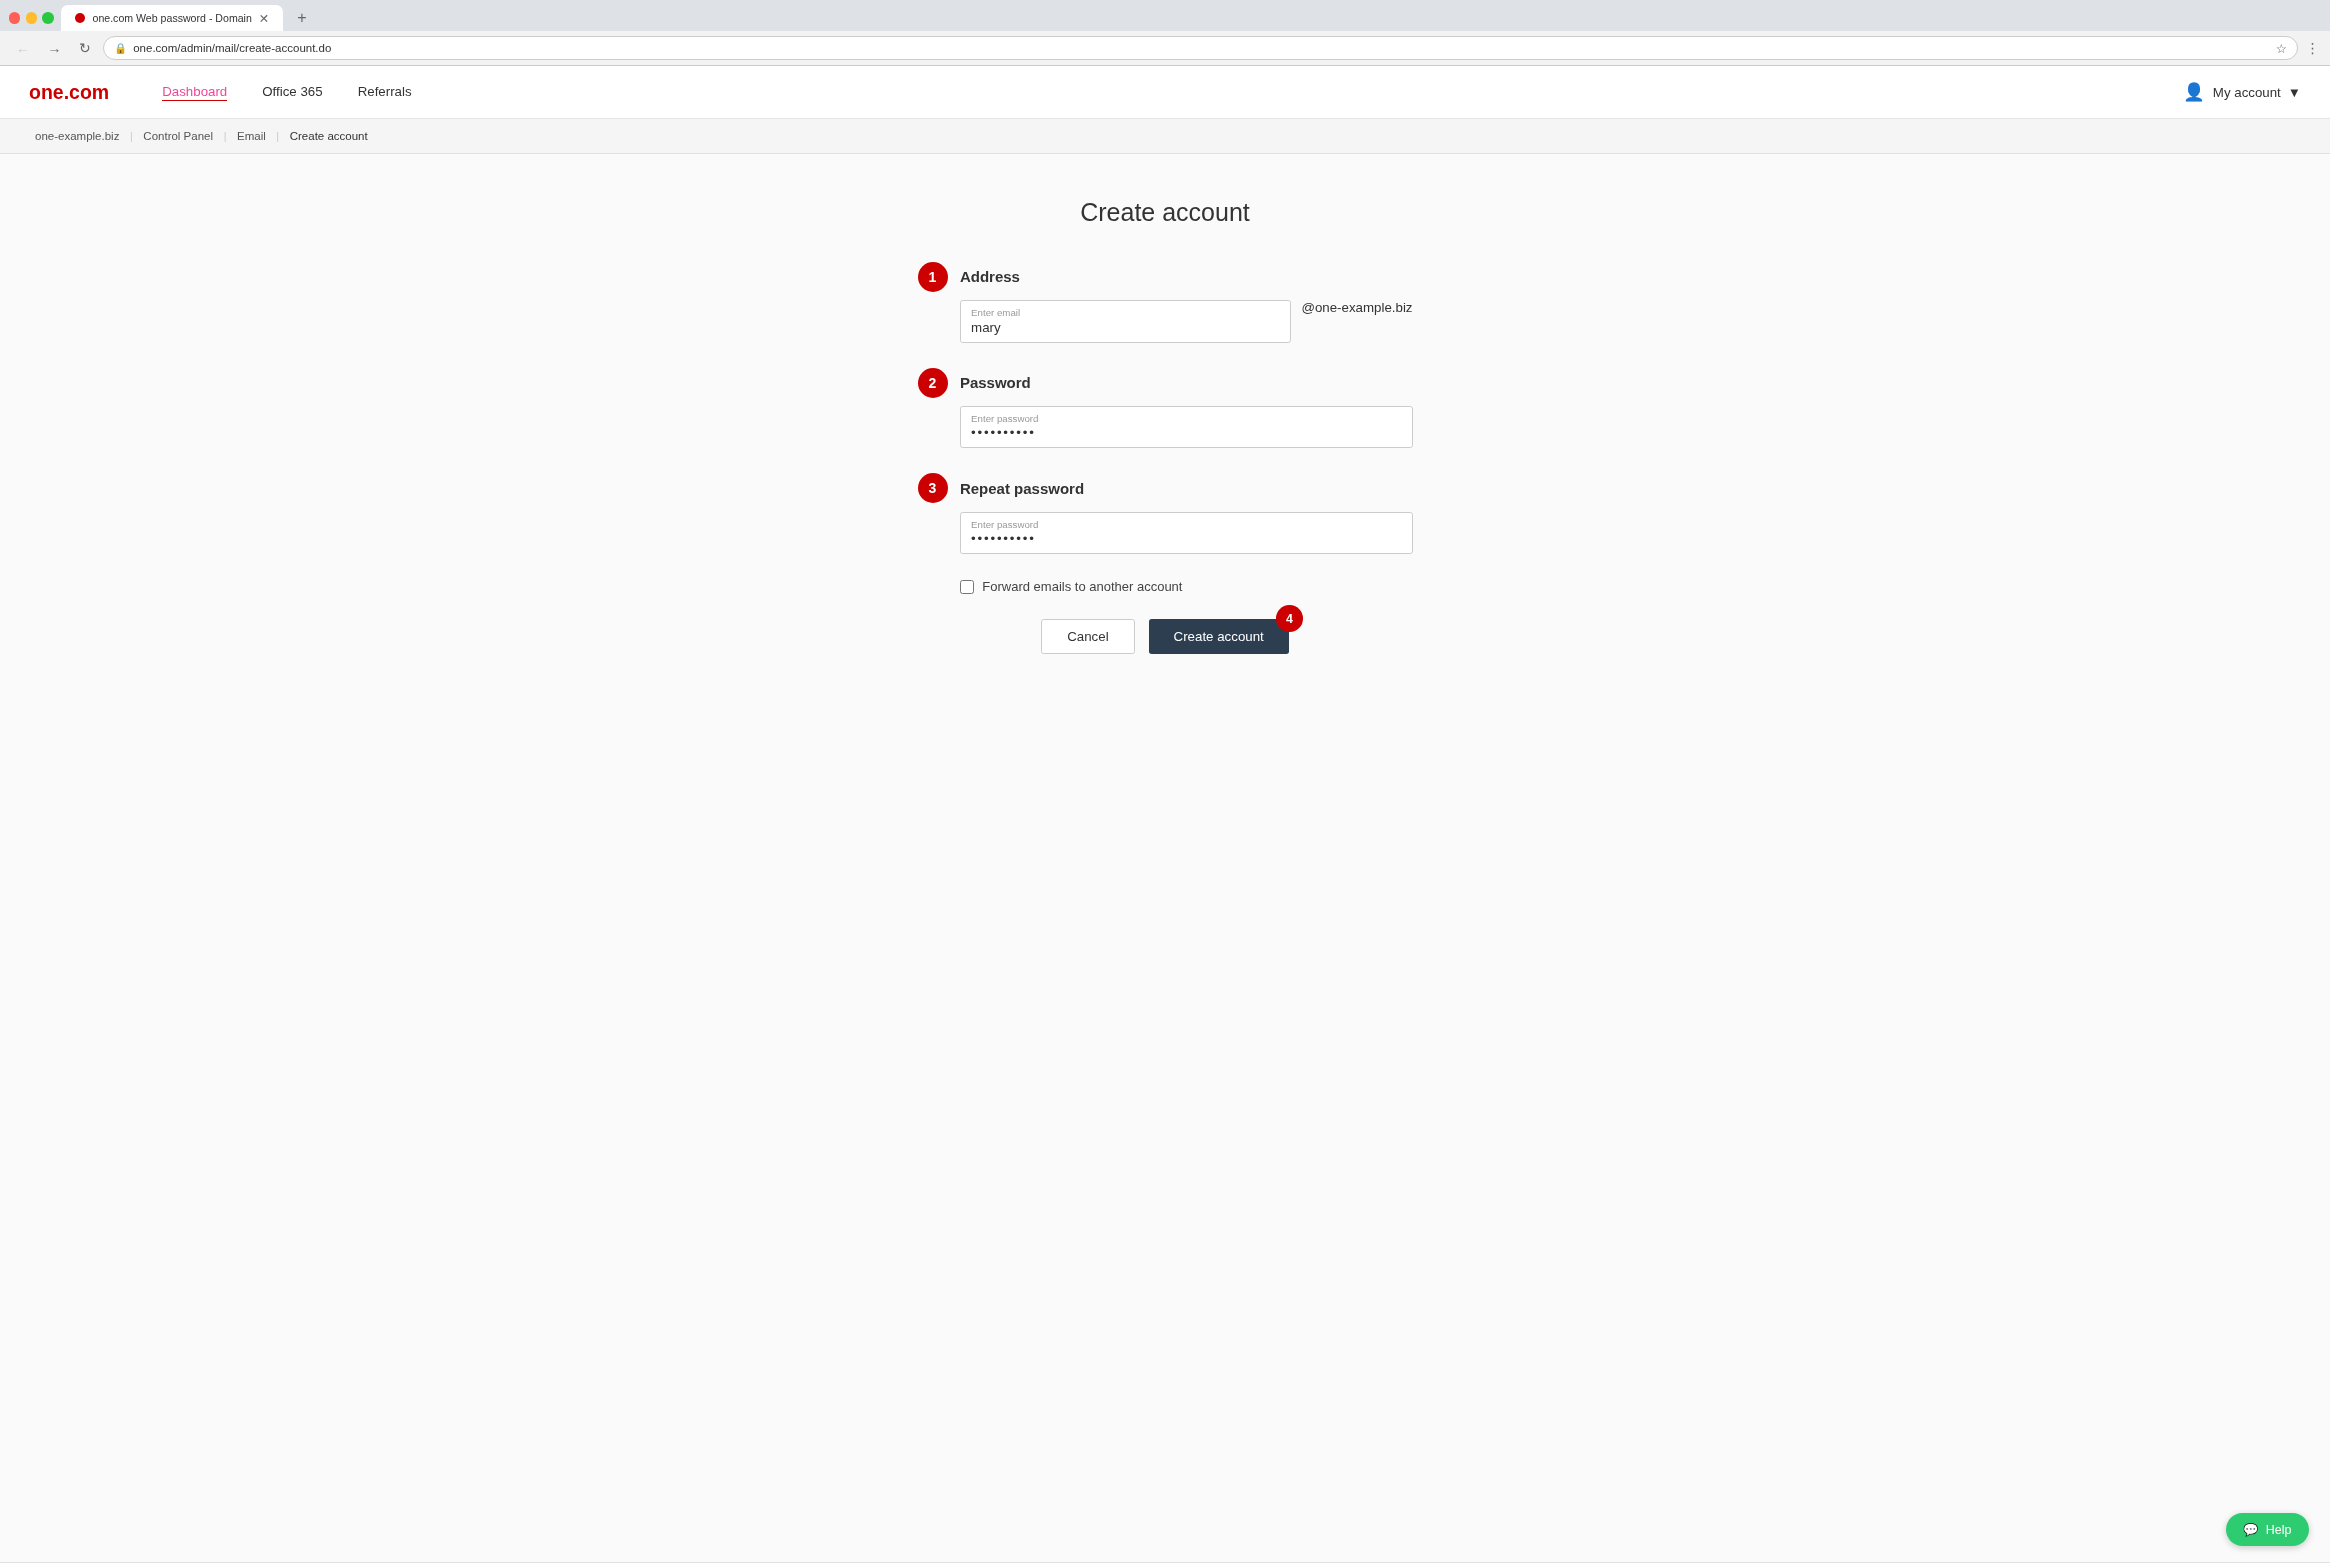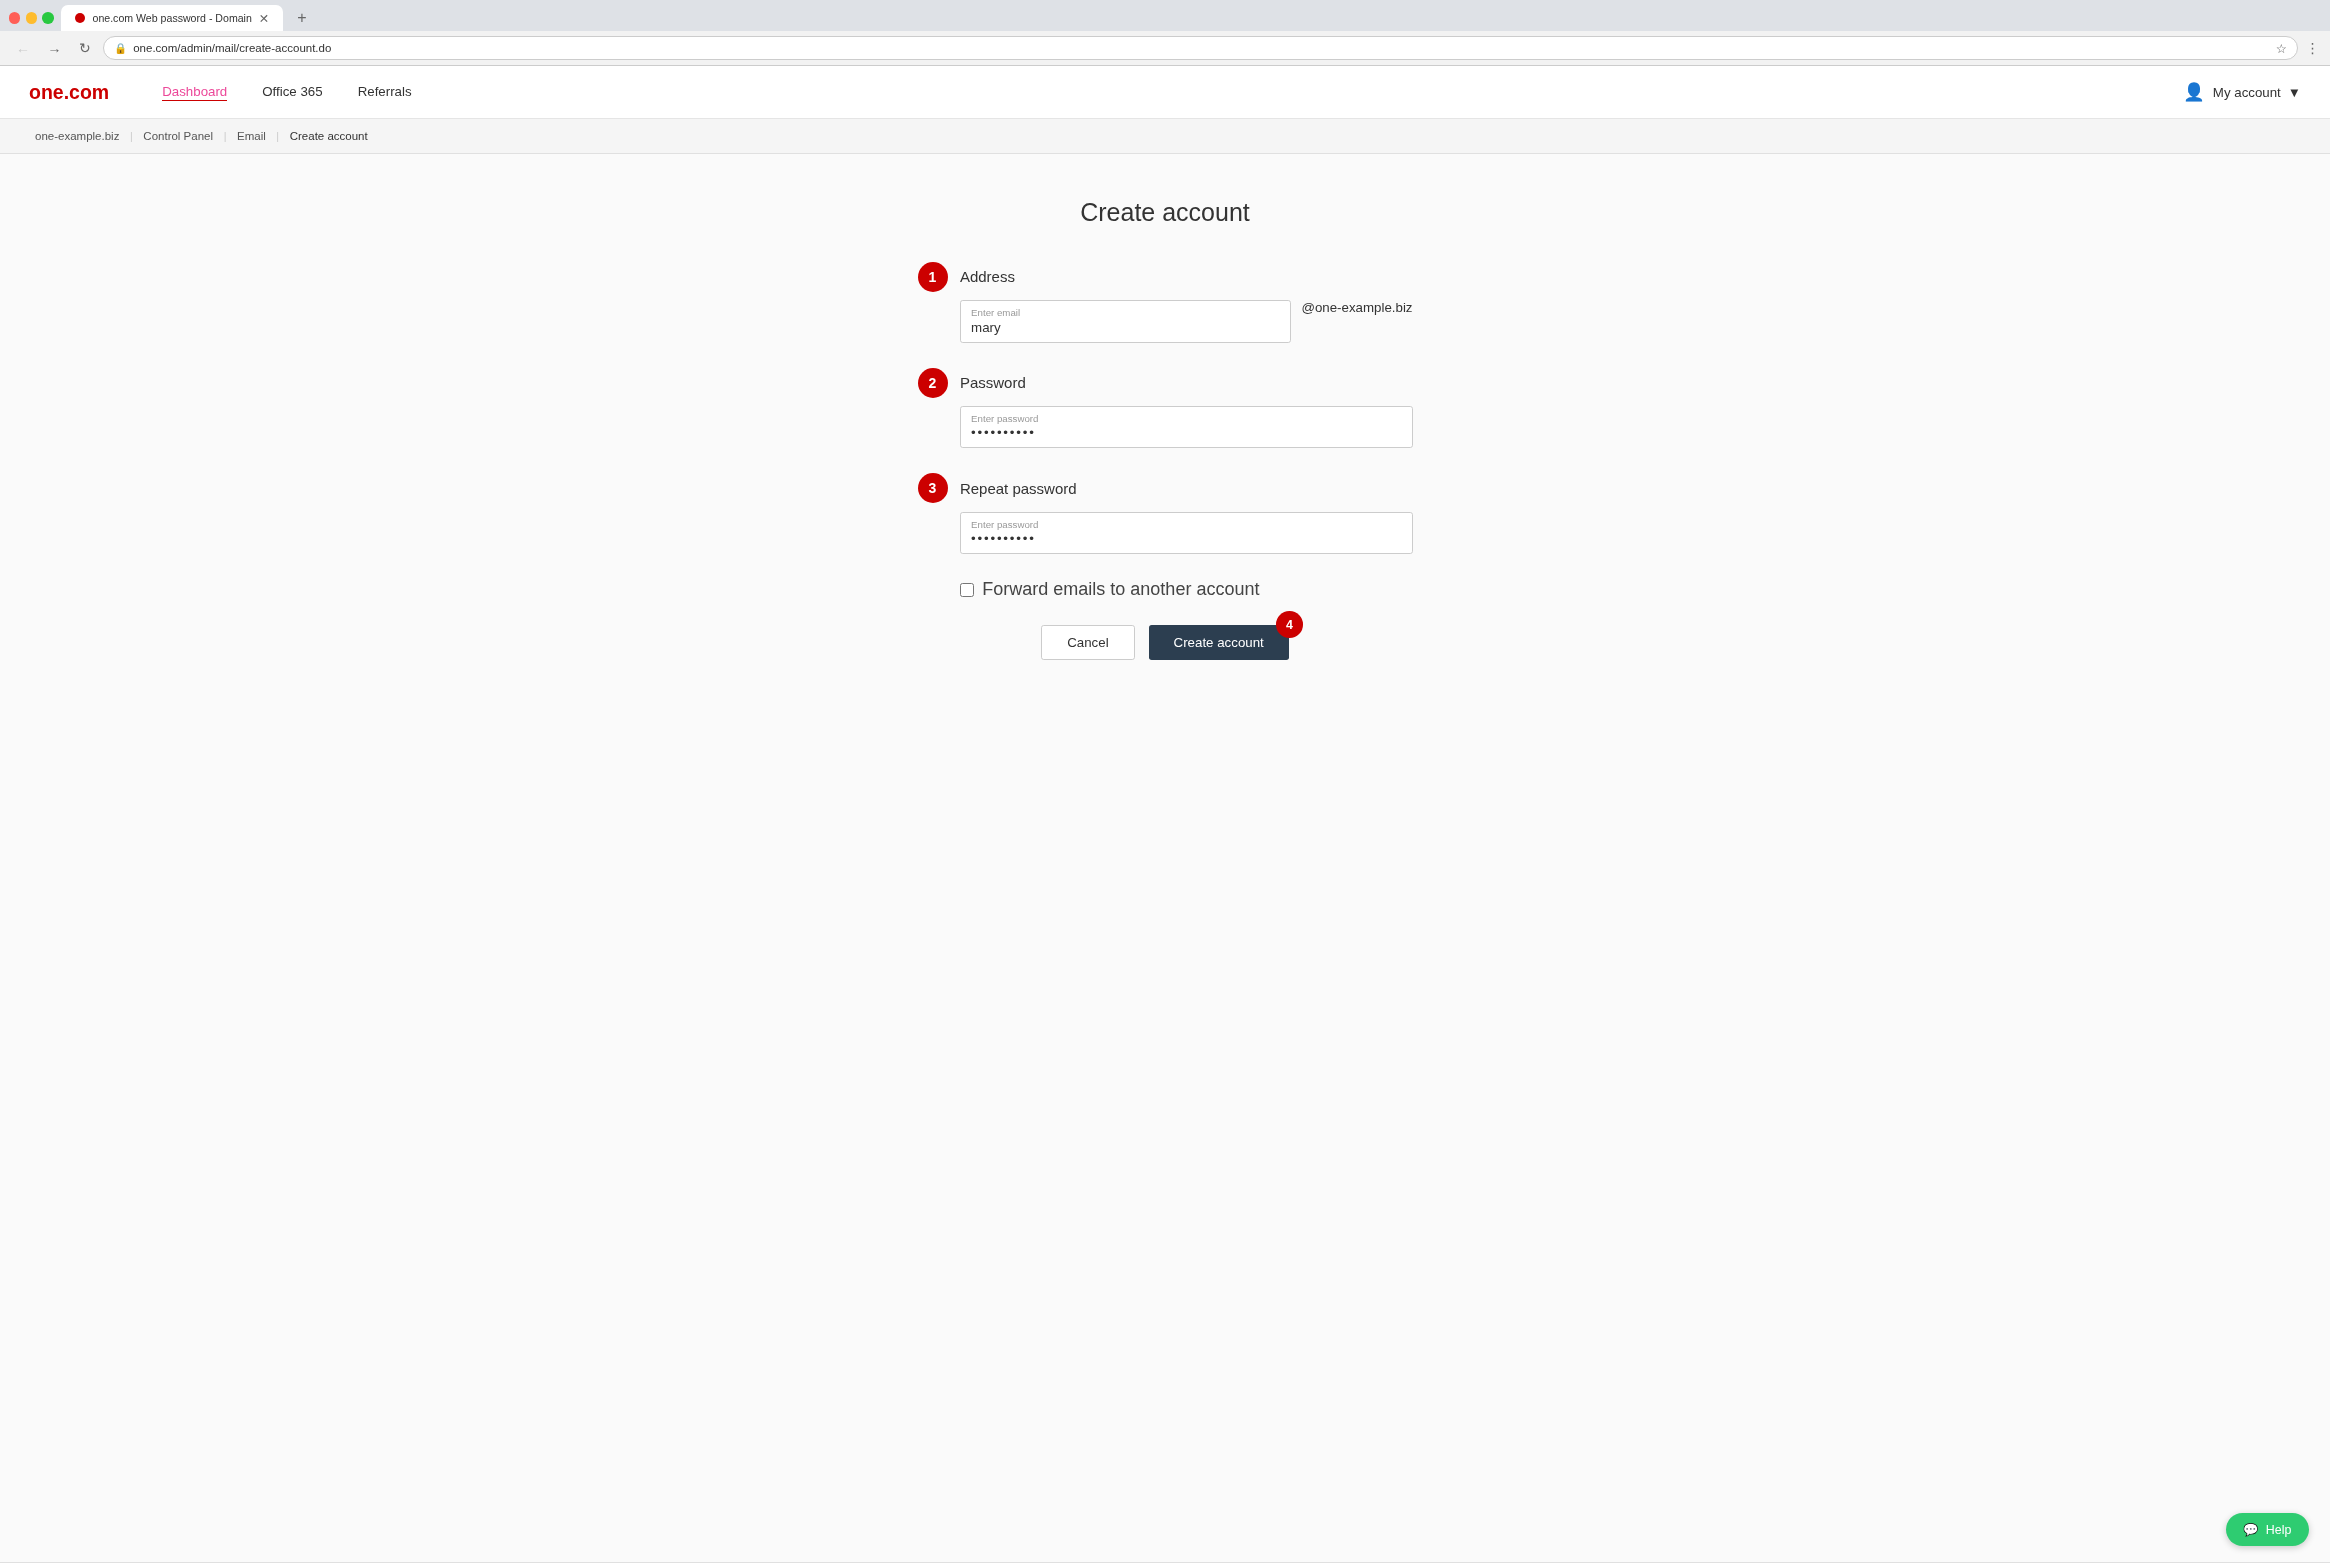--- a/index.html
+++ b/index.html
@@ -45,27 +45,27 @@
     
     .main-content { background: #fafafa; min-height: calc(100vh - 159px); display: flex; flex-direction: column; align-items: center; padding: 44px 17.7px 71px; }
 
     .page-title { font-size: 25px; font-weight: 400; color: #333; margin-bottom: 35px; text-align: center; }
 
     .form-container { width: 100%; max-width: 495px; }
 
     .form-step { margin-bottom: 25px; }
     .step-header { display: flex; align-items: center; gap: 12.4px; margin-bottom: 8.8px; }
     .step-badge { width: 30px; height: 30px; background: #c00; color: #fff; border-radius: 50%; display: flex; align-items: center; justify-content: center; font-size: 14px; font-weight: bold; flex-shrink: 0; }
-    .step-label { font-size: 15px; color: #333; font-weight: 400; }
+    .step-label { font-size: 15px; color: #333; font-weight: 700; }
 
     .step-content { margin-left: 42px; }
 
     .checkbox-row { display: flex; align-items: center; gap: 8.8px; margin: 21px 0 25px 42px; }
     .checkbox-row input[type="checkbox"] { width: 14px; height: 14px; cursor: pointer; }
-    .checkbox-label { font-size: 18px; color: #444; }
+    .checkbox-label { font-size: 13px; color: #444; }
 
     .buttons-row { display: flex; justify-content: center; gap: 14px; margin-top: 7px; }
     .btn-cancel { background: #fff; border: 0.9px solid #ccc; color: #333; padding: 8.8px 25px; border-radius: 2.7px; font-size: 13.3px; cursor: pointer; }
     .btn-create { background: #2c3e50; color: #fff; border: none; padding: 8.8px 25px; border-radius: 2.7px; font-size: 13.3px; cursor: pointer; position: relative; }
 
     .step4-badge { position: absolute; top: -14px; right: -14px; width: 26.5px; height: 26.5px; background: #c00; color: #fff; border-radius: 50%; display: flex; align-items: center; justify-content: center; font-size: 12.4px; font-weight: bold; }
 
     
     .footer { background: #fff; border-top: 0.9px solid #e0e0e0; padding: 16px 35px; display: flex; align-items: center; gap: 35px; }
 

